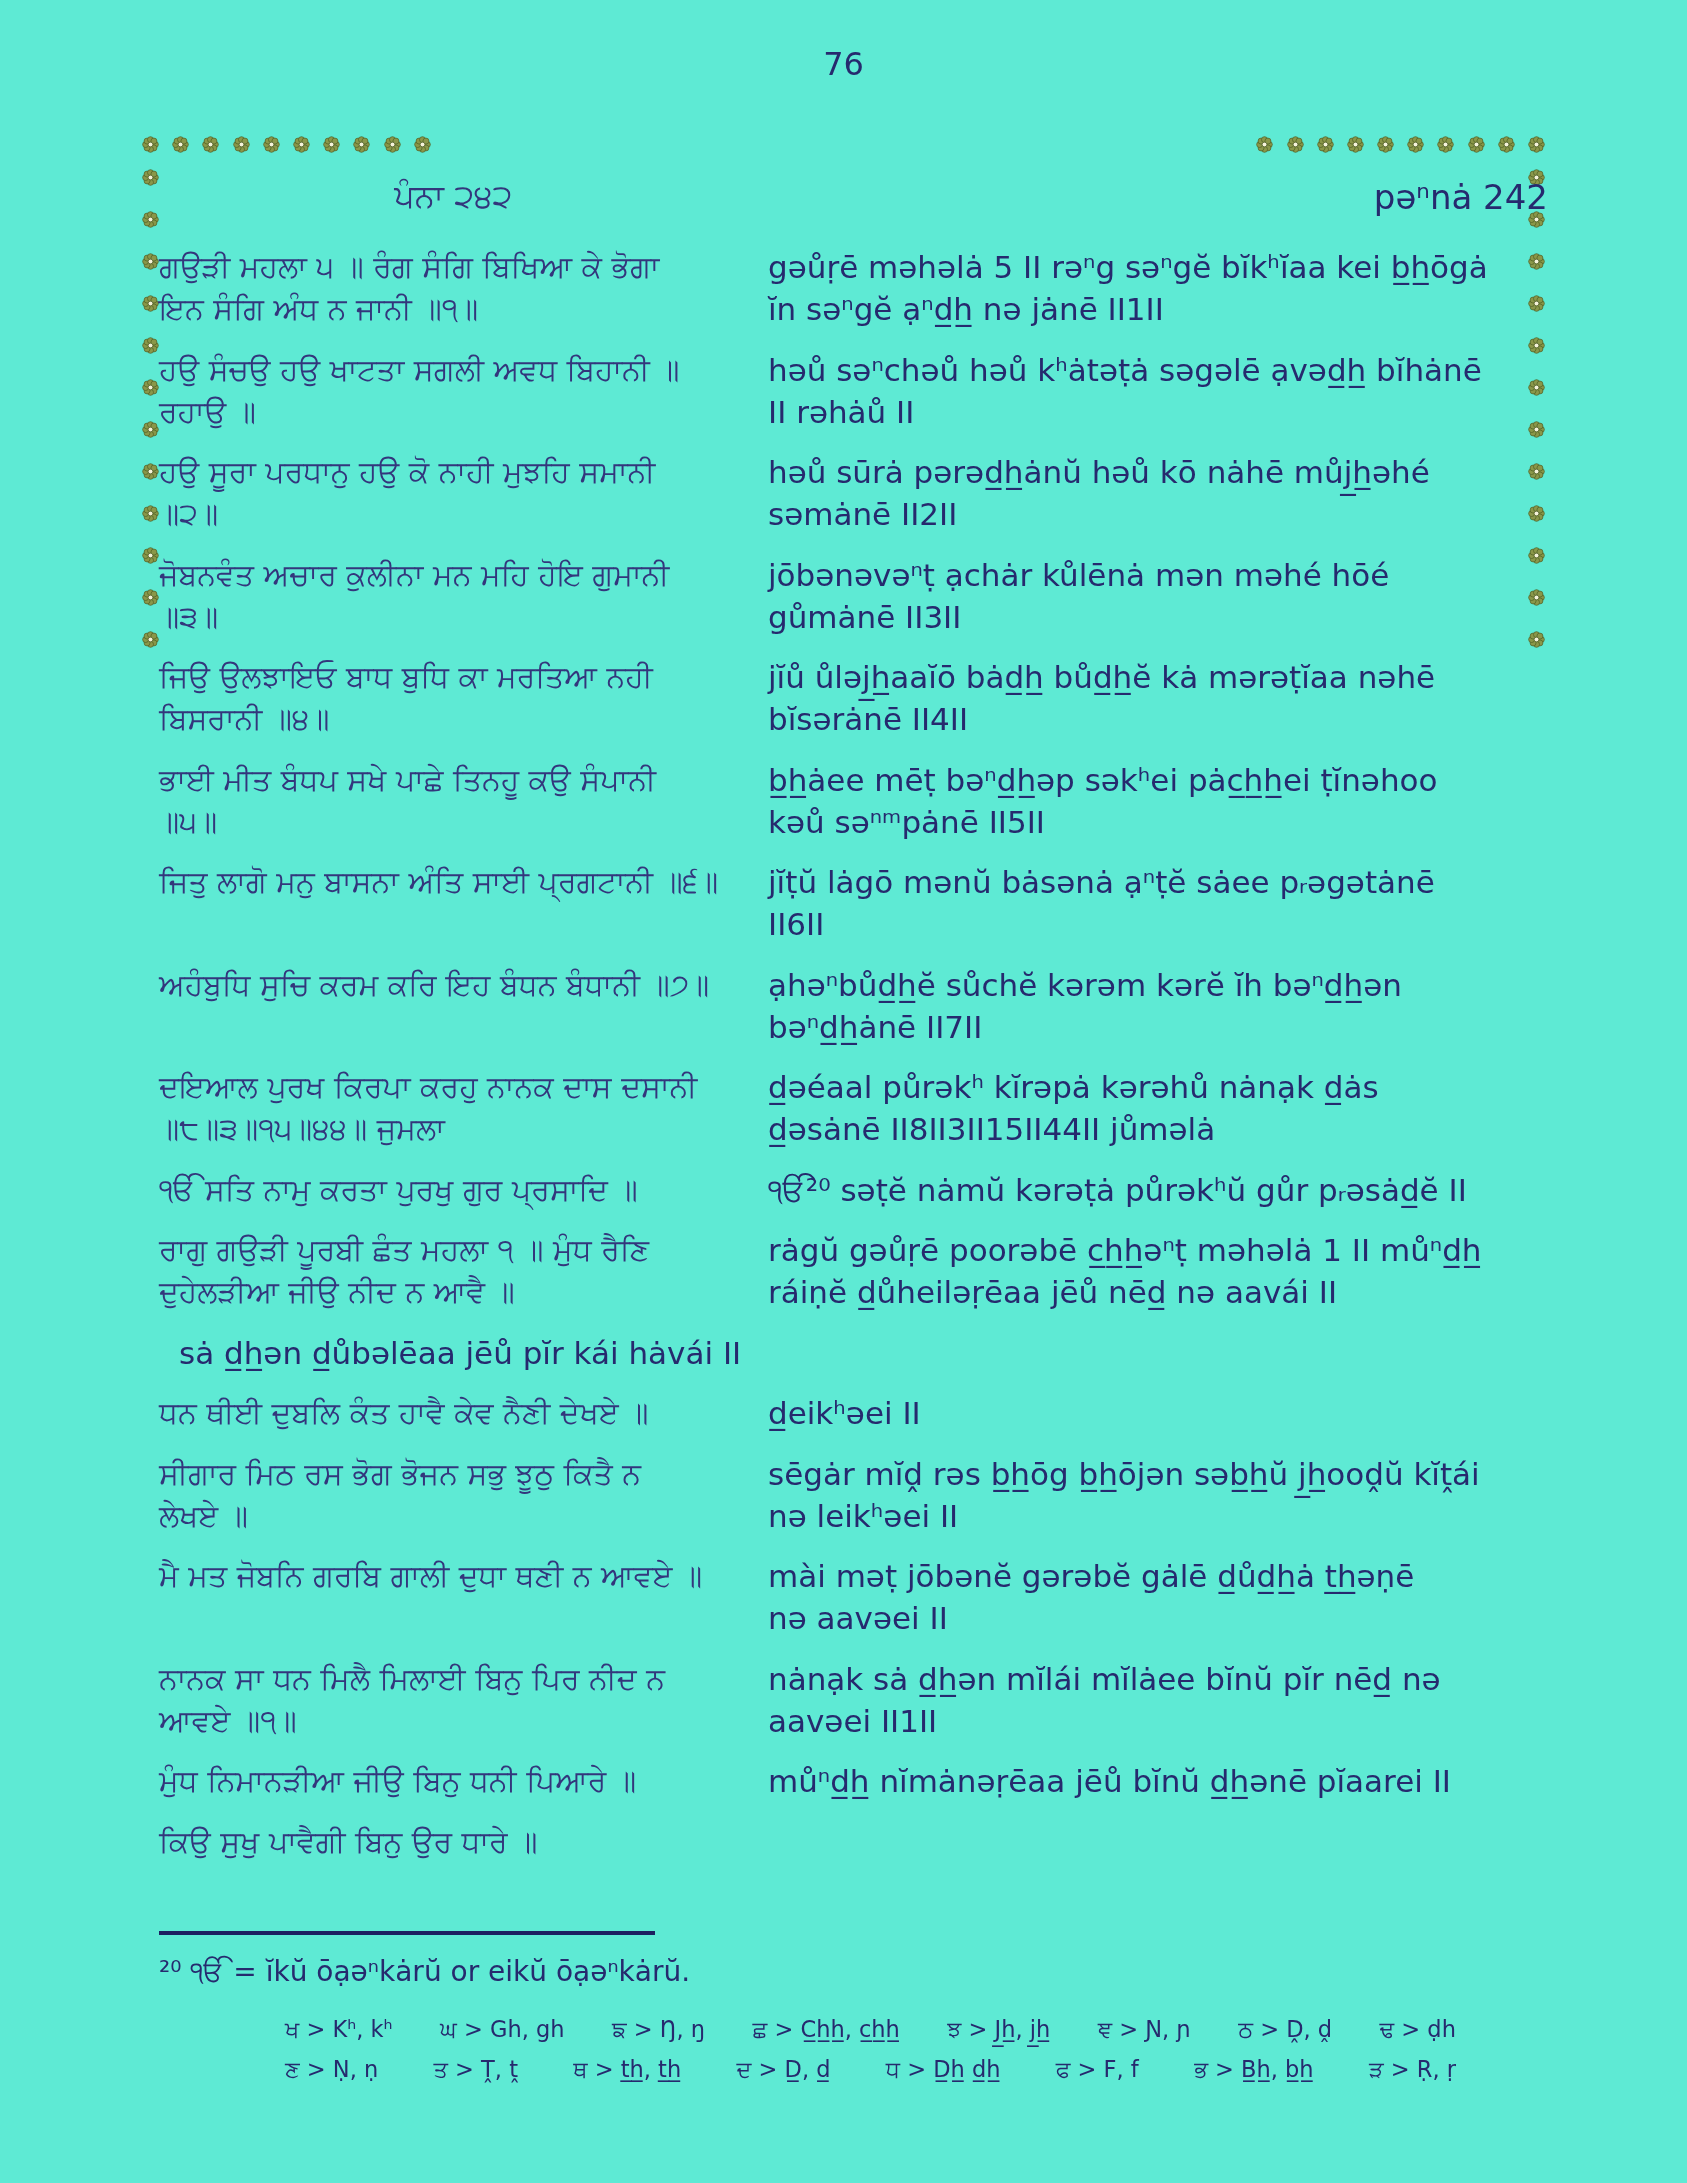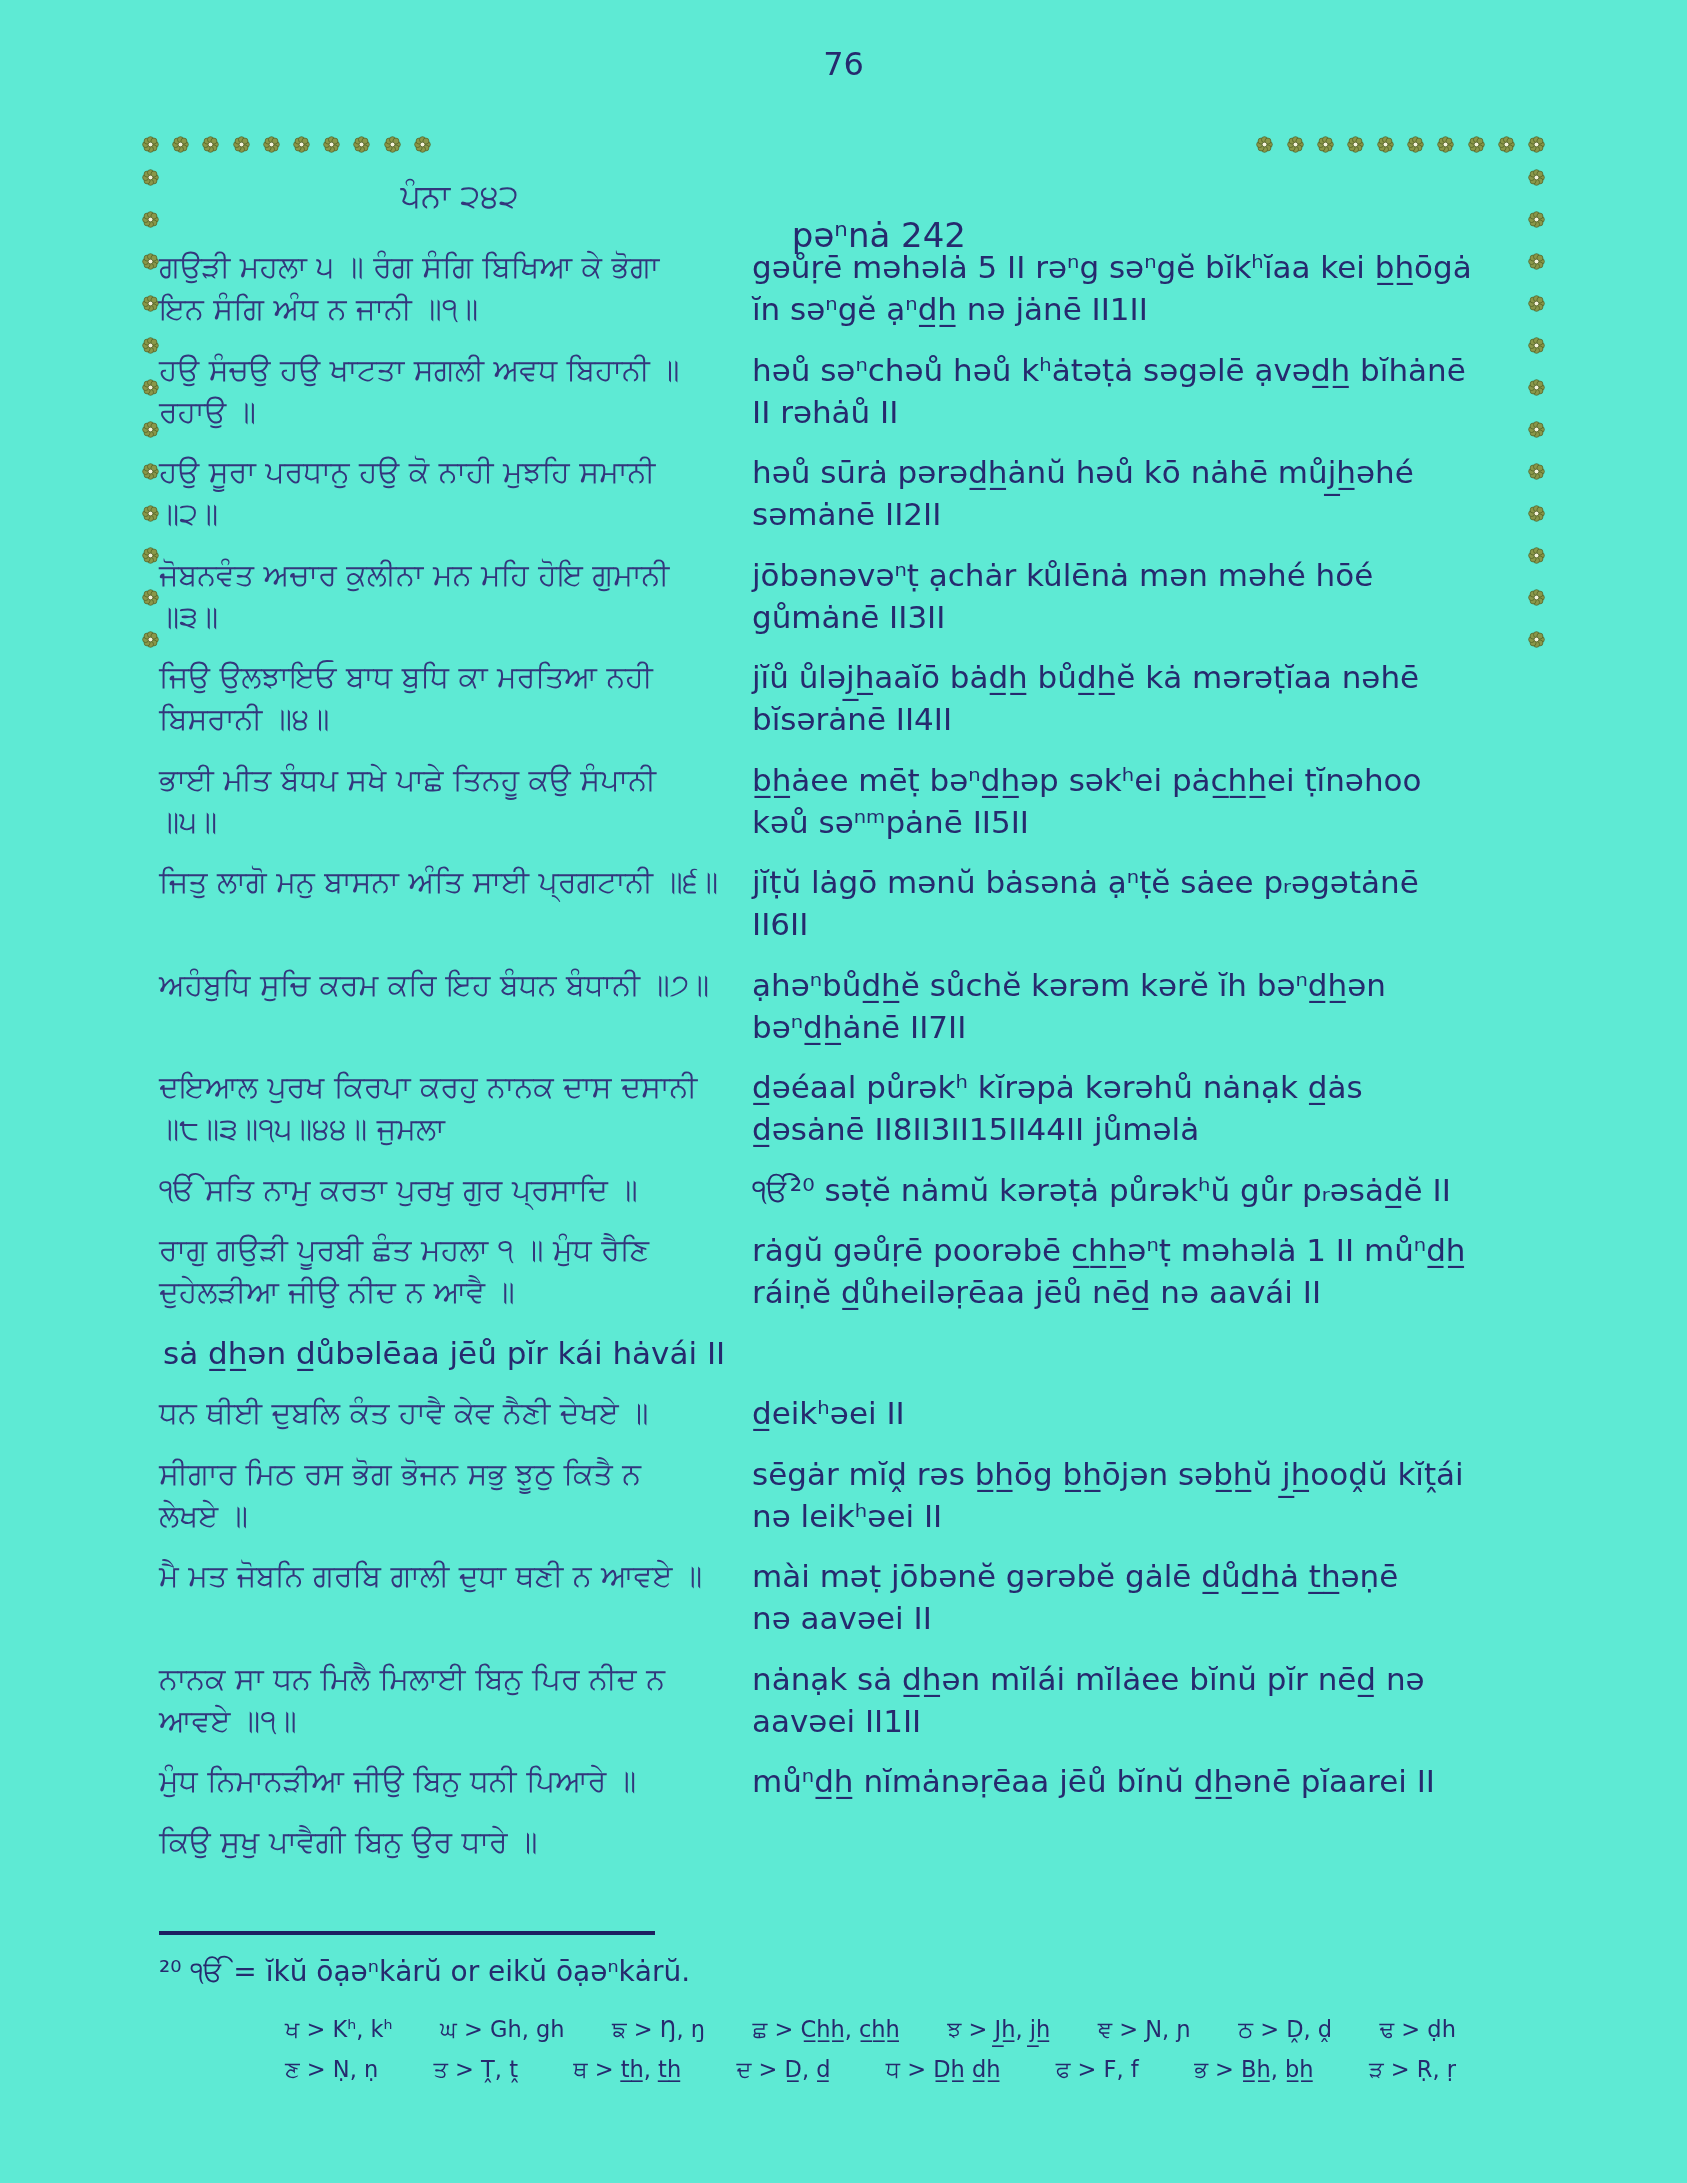--- a/index.html
+++ b/index.html
@@ -17,28 +17,28 @@
   }
   
   .b-row{position:absolute;top:136px;display:flex;gap:13.2px;}
   .b-row.left{left:142px;}
   .b-row.right{right:142px;}
   .b-col{position:absolute;top:169px;display:flex;flex-direction:column;gap:25px;}
   .b-col.left{left:142px;}
   .b-col.right{right:142px;}
   .flower{width:17px;height:17px;display:inline-block;line-height:0;}
 
-  .heading-row{position:absolute;top:177px;left:165px;width:1389px;display:flex;flex-direction:column;}
+  .heading-row{position:absolute;top:177px;left:159px;width:1389px;display:flex;}
   .heading-gur{width:589px;text-align:center;font-size:32px;color:#33367c;}
   .heading-trans{width:781px;margin-left:20px;text-align:right;font-size:34px;}
 
   .verses{position:absolute;top:246px;left:159px;width:1389px;}
   .verse-row{display:flex;align-items:flex-start;margin-bottom:18.5px;}
   .cell-gur{width:589px;flex:none;color:#33367c;font-size:30px;line-height:42px;}
-  .cell-trans{width:781px;flex:none;margin-left:4px;font-size:31px;line-height:42px;}
+  .cell-trans{width:781px;flex:none;margin-left:20px;font-size:31px;line-height:42px;}
   .tline,.gline{white-space:nowrap;}
 
   .footnote{position:absolute;top:1931px;left:159px;width:1389px;}
   .footnote-rule{width:496px;height:4px;background:#1c2060;}
   .footnote-text{margin-top:20px;font-size:28px;}
   .key-table{margin-top:26.5px;margin-left:126px;width:1171px;font-size:22.5px;}
   .key-row{display:flex;justify-content:space-between;margin-bottom:13.2px;}
   .key-cell{white-space:nowrap;}
 </style>
 </head>

